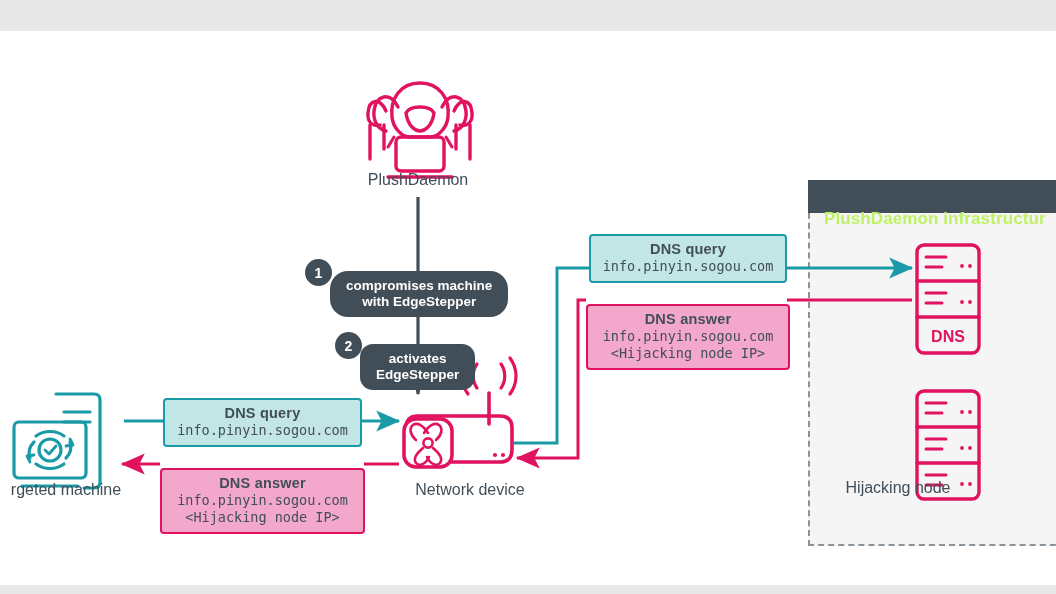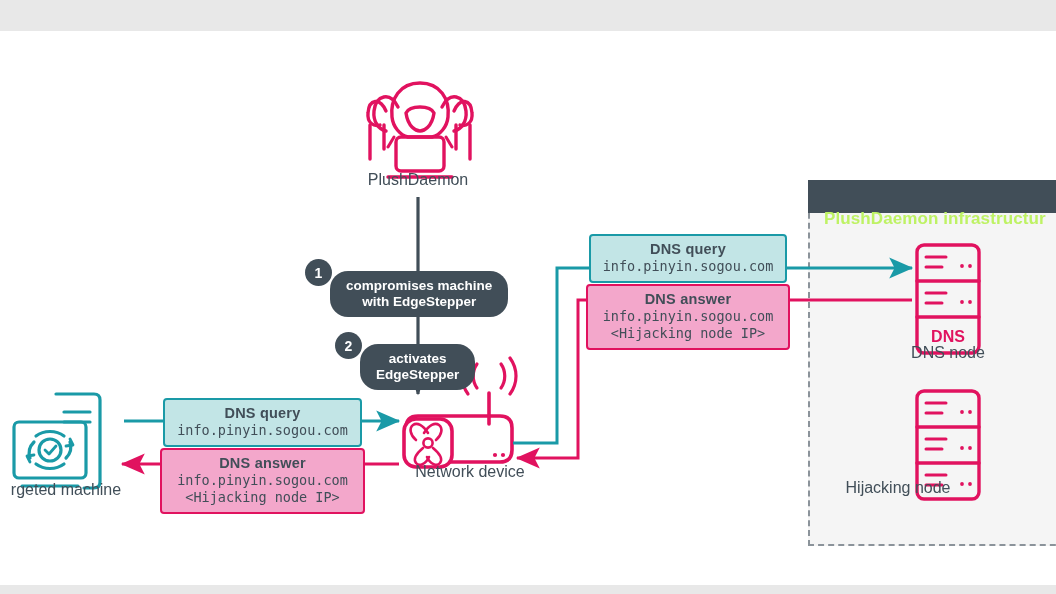--- a/index.html
+++ b/index.html
@@ -44,21 +44,21 @@
   }
   .msgbox .t1{
     font-size:14.5px;font-weight:bold;color:#414e58;letter-spacing:.2px;
     line-height:17px;white-space:nowrap;
   }
   .msgbox .mono{
     font-family:"DejaVu Sans Mono","Liberation Mono",monospace;
     font-size:13.5px;color:#414e58;line-height:17px;white-space:nowrap;
   }
   .msgbox.teal{background:#c2e5e6;border-color:#1a9aa7;}
-  .msgbox.pink{background:#f3a7cb;border-color:#e1125f;}
+  .msgbox.pink{background:#f3a7cb;border-color:#e1125f;margin-top:20px;}
 
   
   .pill{
     position:absolute;background:#414e58;border-radius:18px;
     color:#ffffff;font-size:13.5px;font-weight:bold;line-height:16px;
     text-align:center;padding:7px 16px;box-sizing:border-box;
     white-space:nowrap;
   }
   .badge{
     position:absolute;width:27px;height:27px;border-radius:50%;
@@ -207,34 +207,33 @@
     <path d="M787,237 L912,237" stroke="#1a9aa7" stroke-width="3" fill="none" marker-end="url(#arrT)"></path>
 
     <path d="M912,269 L787,269" stroke="#e1125f" stroke-width="3" fill="none"></path>
     <path d="M586,269 L578,269 L578,427 L517,427" stroke="#e1125f" stroke-width="3" fill="none" marker-end="url(#arrP)"></path>
   </svg>
 
   <div class="node-label" style="left:338px;top:140px;width:160px;">PlushDaemon</div>
 
   <div class="node-label" style="left:-22px;top:450px;width:176px;">rgeted machine</div>
 
-  <div class="node-label" style="left:382px;top:432px;width:176px;">Network device</div>
-
-  <div class="node-label" style="left:858px;top:313px;width:180px;">DNS node</div>
+  <div class="node-label" style="left:382px;top:450px;width:176px;">Network device</div>
+
 
   <div class="node-label" style="left:808px;top:448px;width:180px;">Hijacking node</div>
 
   <div class="badge" style="left:305px;top:228px;">1</div>
   <div class="pill" style="left:330px;top:240px;">
     <div>compromises machine</div>
     <div>with EdgeStepper</div>
   </div>
 
   <div class="badge" style="left:335px;top:301px;">2</div>
-  <div class="pill" style="left:360px;top:313px;">
+  <div class="pill" style="left:360px;top:313px;border-radius:13px;">
     <div>activates</div>
     <div>EdgeStepper</div>
   </div>
 
   <div class="msgbox teal" style="left:163px;top:367px;width:199px;">
     <div class="t1">DNS query</div>
     <div class="mono">info.pinyin.sogou.com</div>
   </div>
 
   <div class="msgbox pink" style="left:160px;top:417px;width:205px;">

